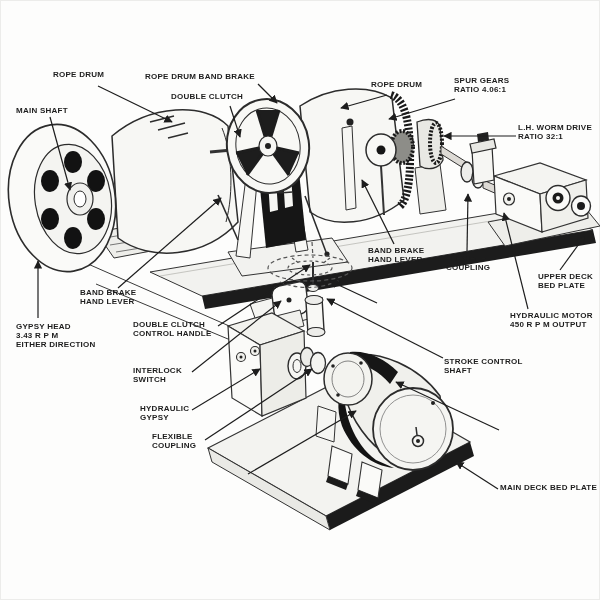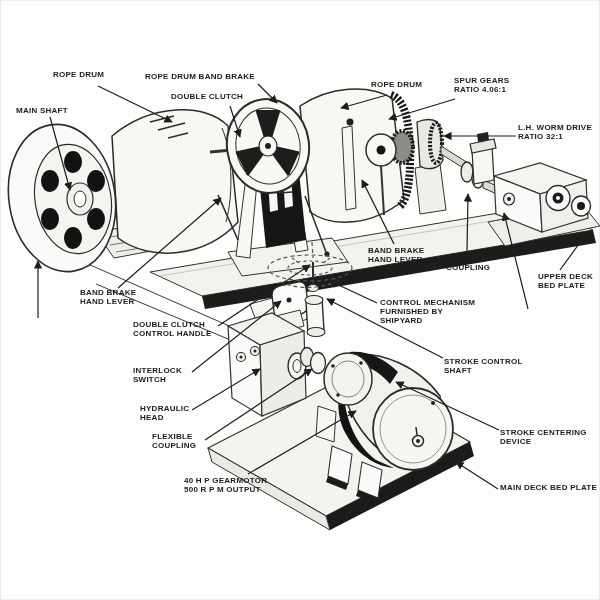--- a/index.html
+++ b/index.html
@@ -263,62 +263,58 @@
     <div>RATIO 4.06:1</div>
   </div>
   <div class="lbl" style="left:518px;top:123px">
     <div>L.H. WORM DRIVE</div>
     <div>RATIO 32:1</div>
   </div>
   <div class="lbl" style="left:80px;top:288px">
     <div>BAND BRAKE</div>
     <div>HAND LEVER</div>
   </div>
+  <div class="lbl" style="left:16px;top:322px">
+    <div>GYPSY HEAD</div>
+    <div>3.43 R P M</div>
+    <div>EITHER DIRECTION</div>
+  </div>
   <div class="lbl" style="left:133px;top:320px">
     <div>DOUBLE CLUTCH</div>
     <div>CONTROL HANDLE</div>
   </div>
   <div class="lbl" style="left:133px;top:366px">
     <div>INTERLOCK</div>
     <div>SWITCH</div>
   </div>
   <div class="lbl" style="left:140px;top:404px">
     <div>HYDRAULIC</div>
-    <div>HEAD</div>
+    <div>GYPSY</div>
   </div>
   <div class="lbl" style="left:152px;top:432px">
     <div>FLEXIBLE</div>
     <div>COUPLING</div>
   </div>
-  <div class="lbl" style="left:184px;top:476px">
-    <div>40 H P GEARMOTOR</div>
-    <div>500 R P M OUTPUT</div>
-  </div>
   <div class="lbl" style="left:368px;top:246px">
     <div>BAND BRAKE</div>
     <div>HAND LEVER</div>
   </div>
   <div class="lbl" style="left:446px;top:254px">
     <div>FLEXIBLE</div>
     <div>COUPLING</div>
   </div>
   <div class="lbl" style="left:538px;top:272px">
     <div>UPPER DECK</div>
     <div>BED PLATE</div>
   </div>
-  <div class="lbl" style="left:380px;top:298px">
-    <div>CONTROL MECHANISM</div>
-    <div>FURNISHED BY</div>
-    <div>SHIPYARD</div>
+  <div class="lbl" style="left:510px;top:311px">
+    <div>HYDRAULIC MOTOR</div>
+    <div>450 R P M OUTPUT</div>
   </div>
   <div class="lbl" style="left:444px;top:357px">
     <div>STROKE CONTROL</div>
     <div>SHAFT</div>
   </div>
-  <div class="lbl" style="left:500px;top:428px">
-    <div>STROKE CENTERING</div>
-    <div>DEVICE</div>
-  </div>
   <div class="lbl" style="left:500px;top:483px">
     <div>MAIN DECK BED PLATE</div>
   </div>
 
 </div>
 
 </body></html>

